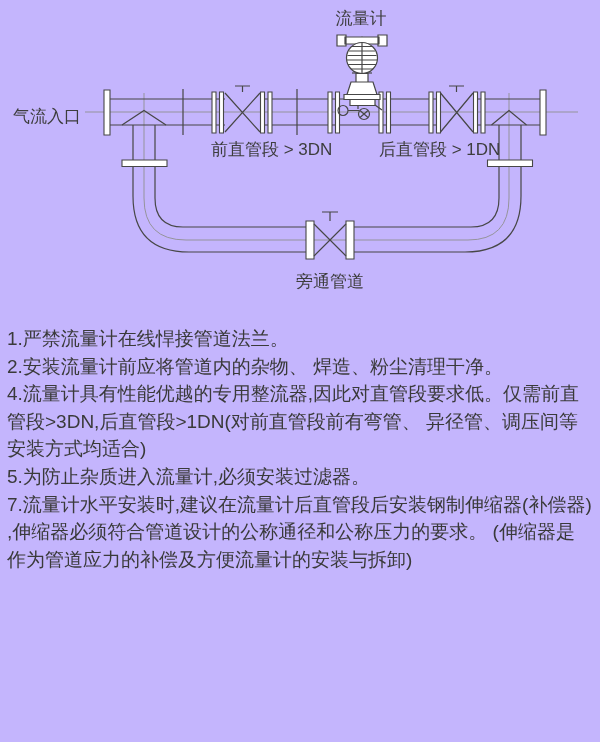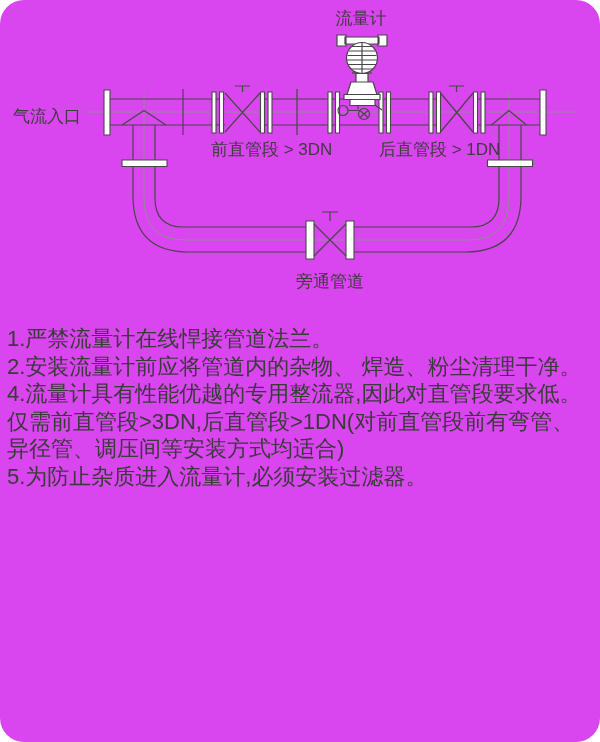--- a/index.html
+++ b/index.html
@@ -2,30 +2,30 @@
 <html style="--line-color: #474747; --centerline-color: #909090; --label-color: #3d3d3d; --text-color: #3a3a3a;"><head>
 <meta charset="utf-8">
 <style>
   :root{
     --line-color:#474747;
     --centerline-color:#909090;
     --label-color:#3d3d3d;
     --text-color:#3a3a3a;
   }
   html,body{margin:0;padding:0;background:#ffffff;}
-  .page{width:600px;height:742px;background:#d946ef;overflow:hidden;
-        font-family:"Liberation Sans","DejaVu Sans",sans-serif;border-radius:24px;}
+  .page{width:600px;height:742px;background:#c4b5fd;overflow:hidden;
+        font-family:"Liberation Sans","DejaVu Sans",sans-serif;}
   .diagram{display:block;width:600px;height:320px;}
   .ln{stroke:var(--line-color);fill:none;stroke-width:1.2;}
   .cl{stroke:var(--centerline-color);fill:none;stroke-width:0.9;}
   .fl{stroke:var(--line-color);fill:#ffffff;stroke-width:1.1;}
   .wh{stroke:var(--line-color);fill:#ffffff;stroke-width:1.2;}
   .lbl{fill:var(--label-color);font-size:17px;
        font-family:"Liberation Sans","DejaVu Sans",sans-serif;}
-  .notes{padding:5px 8px 0 7px;font-size:22px;line-height:27.6px;
+  .notes{padding:5px 8px 0 7px;font-size:19px;line-height:27.6px;
          color:var(--text-color);}
   .notes p{margin:0;word-break:break-all;}
 </style>
 </head>
 <body>
 
 <div class="page">
 
   <svg class="diagram" viewBox="0 0 600 320">
 
@@ -91,15 +91,16 @@
     <text class="lbl" x="211" y="155">前直管段 &gt; 3DN</text>
     <text class="lbl" x="379" y="155">后直管段 &gt; 1DN</text>
     <text class="lbl" x="330" y="287" text-anchor="middle">旁通管道</text>
   </svg>
 
   <div class="notes">
     <p>1.严禁流量计在线悍接管道法兰。</p>
     <p>2.安装流量计前应将管道内的杂物、 焊造、粉尘清理干净。</p>
     <p>4.流量计具有性能优越的专用整流器,因此对直管段要求低。仅需前直管段&gt;3DN,后直管段&gt;1DN(对前直管段前有弯管、 异径管、调压间等安装方式均适合)</p>
     <p>5.为防止杂质进入流量计,必须安装过滤器。</p>
+    <p>7.流量计水平安装时,建议在流量计后直管段后安装钢制伸缩器(补偿器) ,伸缩器必须符合管道设计的公称通径和公称压力的要求。 (伸缩器是作为管道应力的补偿及方便流量计的安装与拆卸)</p>
   </div>
 
 </div>
 
 </body></html>

